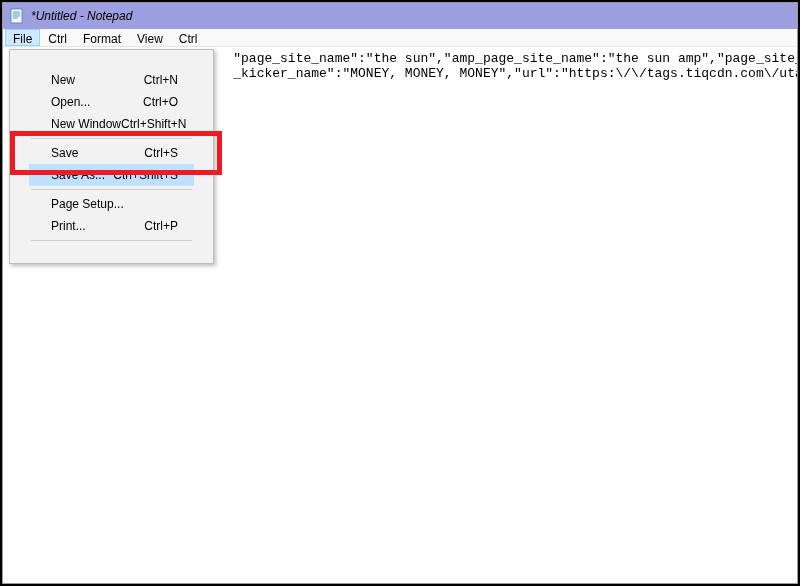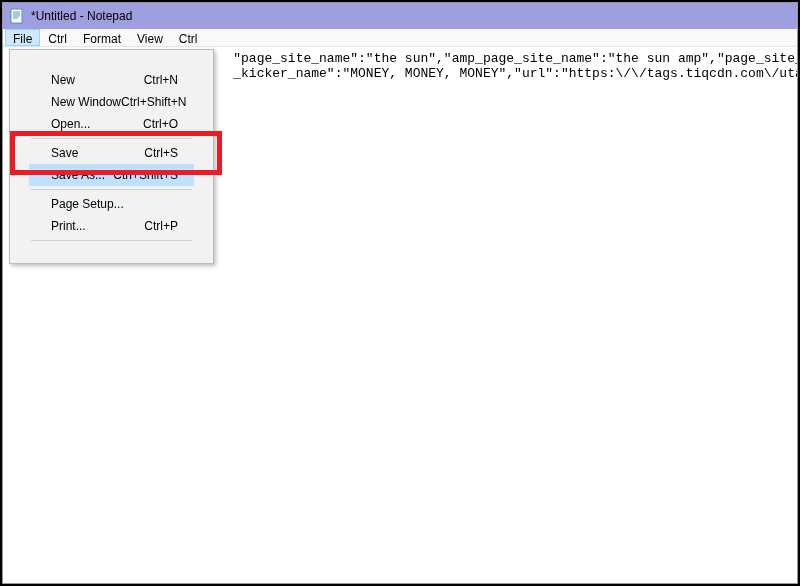--- a/index.html
+++ b/index.html
@@ -1,18 +1,18 @@
 <!DOCTYPE html>
 <html><head>
 <meta charset="utf-8">
 <style>
   * { margin: 0; padding: 0; box-sizing: border-box; }
   html, body { width: 800px; height: 586px; font-family: "Segoe UI", Tahoma, sans-serif; font-size: 12px; background: #000; overflow: hidden; }
   .frame { position: absolute; left: 2px; top: 2px; width: 796px; height: 582px; background: #fff; border: 1px solid #999; }
-  .titlebar { height: 26px; background: #9d9fe0; display: flex; align-items: center; padding: 0 6px; color: #000; }
+  .titlebar { height: 26px; background: #9d9fe0; display: flex; align-items: center; padding: 0 6px; color: #000; font-style: italic; }
   .titlebar .icon { width: 16px; height: 16px; margin-right: 6px; }
   .titlebar .icon svg { display:block; }
   .titlebar .title { font-size: 12px; }
   .menubar { height: 18px; background: #f9f9f9; border-bottom: 1px solid #e5e5e5; display: flex; align-items: stretch; padding-left: 2px; }
   .menubar .mitem { padding: 2px 8px; line-height: 16px; cursor: default; }
   .menubar .mitem.open { background: #cde8ff; border: 1px solid #99d1ff; padding: 1px 7px; }
   .content { position: absolute; left: 0; top: 46px; right: 0; bottom: 0; background: #fff; font-family: Consolas, "Courier New", monospace; font-size: 13px; line-height: 15px; white-space: pre; overflow: hidden; padding: 2px 4px; color: #000; }
   .dropdown { position: absolute; left: 6px; top: 46px; width: 205px; background: #f2f2f2; border: 1px solid #bcbcbc; box-shadow: 2px 2px 4px rgba(0,0,0,0.25); padding: 19px; }
   .dropdown .row { display: flex; justify-content: space-between; align-items: center; height: 22px; padding: 0 16px 0 22px; cursor: default; }
   .dropdown .row.hl { background: #bfe0ff; }
@@ -49,26 +49,26 @@
 
   <div class="content" id="editor">                             "page_site_name":"the sun","amp_page_site_name":"the sun amp","page_site_re
                              _kicker_name":"MONEY, MONEY, MONEY","url":"https:\/\/tags.tiqcdn.com\/utag\</div>
 
   <div class="dropdown" id="dropdown">
       <div class="row">
         <span class="lbl">New</span>
         <span class="sc">Ctrl+N</span>
       </div>
       <div class="row">
+        <span class="lbl">Open...</span>
+        <span class="sc">Ctrl+O</span>
+      </div>
+      <div class="row">
         <span class="lbl">New Window</span>
         <span class="sc">Ctrl+Shift+N</span>
-      </div>
-      <div class="row">
-        <span class="lbl">Open...</span>
-        <span class="sc">Ctrl+O</span>
       </div>
       <div class="sep"></div>
       <div class="row">
         <span class="lbl">Save</span>
         <span class="sc">Ctrl+S</span>
       </div>
       <div class="row hl">
         <span class="lbl">Save As...</span>
         <span class="sc">Ctrl+Shift+S</span>
       </div>

